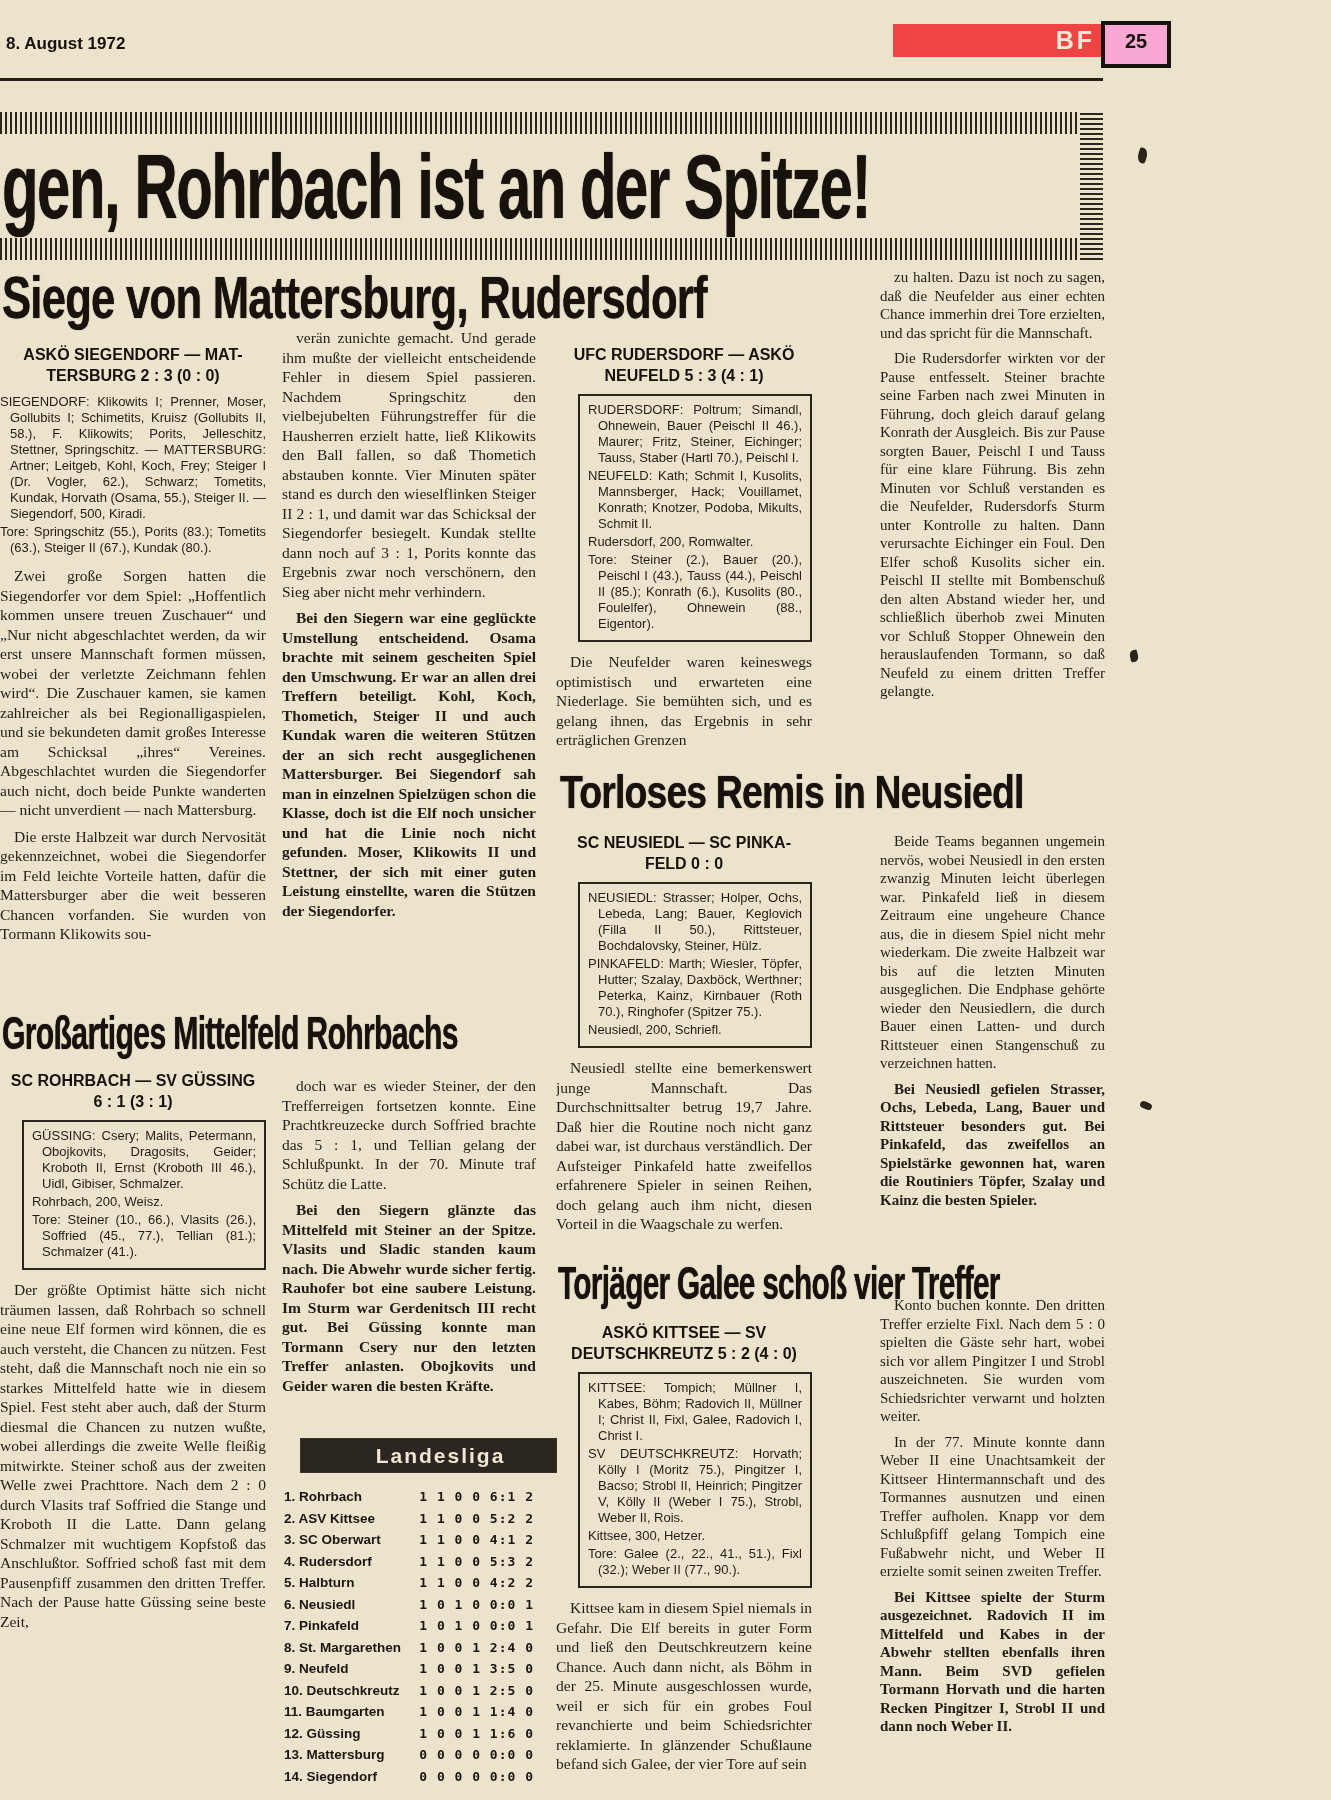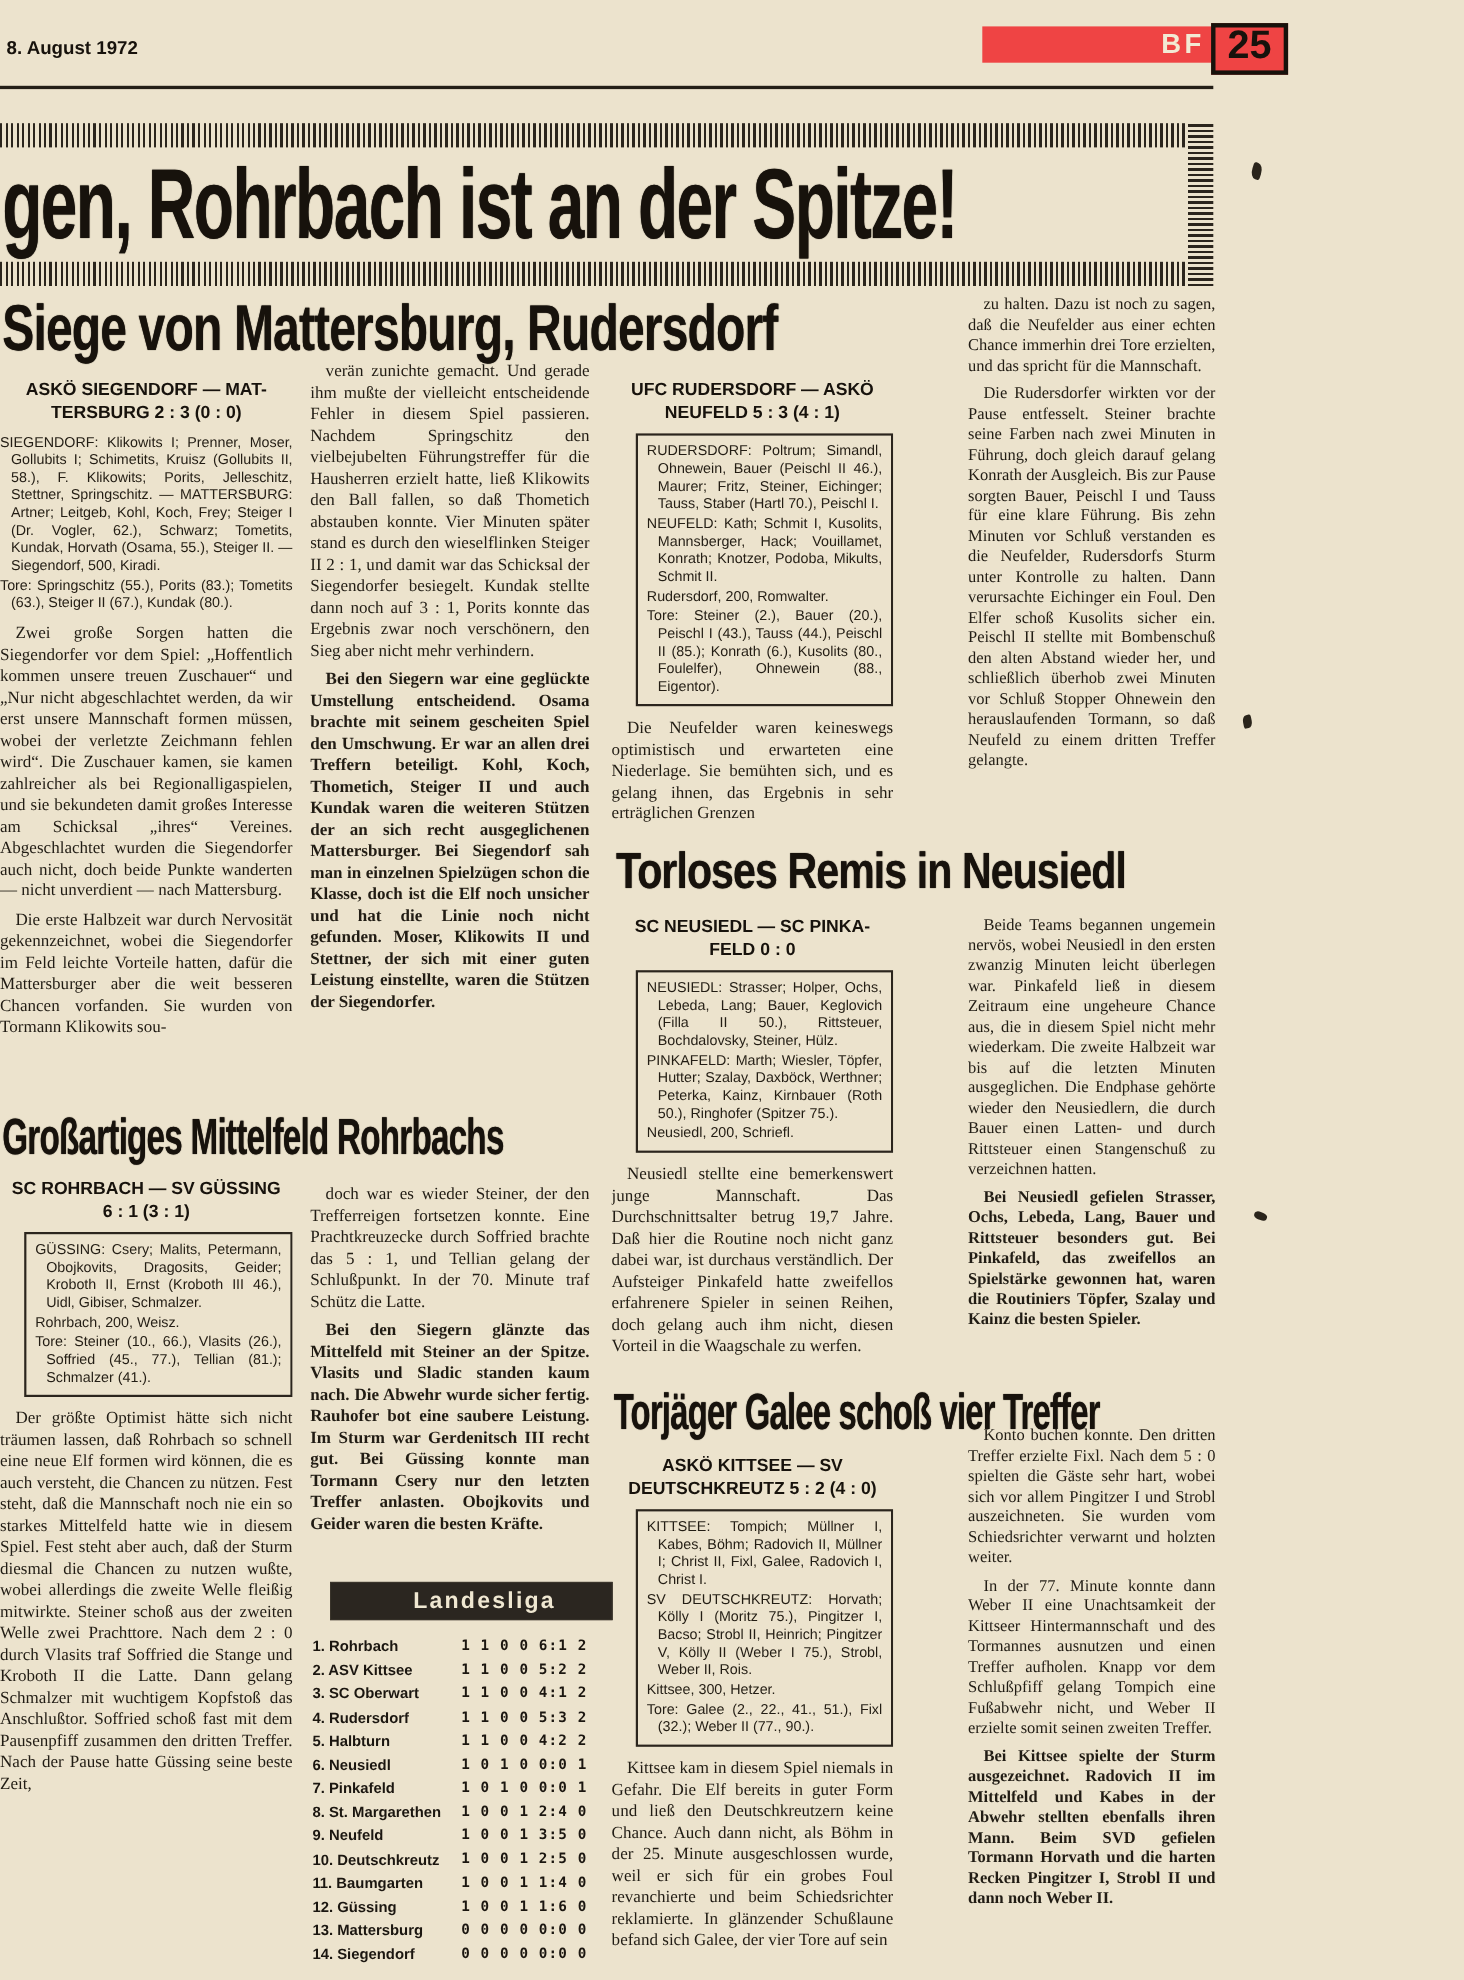--- a/index.html
+++ b/index.html
@@ -11,21 +11,21 @@
   }
   .abs { position:absolute; }
   .display { font-family:"Liberation Sans", sans-serif; font-weight:700; color:#17120c; }
   .hatch-h { background:repeating-linear-gradient(90deg,#2b251d 0px,#2b251d 2px,rgba(0,0,0,0) 2px,rgba(0,0,0,0) 5px); }
   .hatch-v { background:repeating-linear-gradient(0deg,#2b251d 0px,#2b251d 2px,rgba(0,0,0,0) 2px,rgba(0,0,0,0) 5px); }
   .rule { background:#241f17; }
   .bf-bar { background:#ef4444; color:#f2ead4; font-family:"Liberation Sans",sans-serif;
             font-weight:700; font-size:25px; line-height:33px; text-align:right;
             padding-right:40px; letter-spacing:3px; }
   .pagenum { border:4px solid #17120c; font-family:"Liberation Sans",sans-serif; font-weight:700;
-             font-size:36px; line-height:32px; text-align:center; color:#17120c; background:#ef4444; }
+             font-size:20px; line-height:32px; text-align:center; color:#17120c; background:#f9a8d4; }
   .banner-head { font-size:82px; line-height:96px; letter-spacing:-2px; white-space:nowrap;
                  transform:scale(0.73,1.10); transform-origin:left top; text-shadow:0 0 1px #1a140d; }
   .lead-head { font-size:56px; line-height:62px; letter-spacing:-1px; white-space:nowrap;
                transform:scale(0.78,1.05); transform-origin:left top; text-shadow:0 0 1px #1a140d; }
   .sec-head { font-size:42px; line-height:50px; letter-spacing:-1px; white-space:nowrap;
               transform-origin:left top; text-shadow:0 0 1px #1a140d; }
   .col { overflow:hidden; }
   .subhead { font-family:"Liberation Sans",sans-serif; font-weight:700; font-size:16px;
              line-height:21px; text-align:center; margin-bottom:8px; color:#17120c; }
   .lineup { font-family:"Liberation Sans",sans-serif; font-size:13px; line-height:16px;
@@ -104,21 +104,21 @@
 
 <div class="abs display sec-head" style="left:560px;top:766px;transform:scale(0.85,1.05);font-size:44px;">Torloses Remis in Neusiedl</div>
 
 <div class="abs col" style="left:556px;top:832px;width:256px;height:422px;">
   <div class="subhead">
     <div>SC NEUSIEDL — SC PINKA-</div>
     <div>FELD 0 : 0</div>
   </div>
   <div class="lineup boxed">
     <p>NEUSIEDL: Strasser; Holper, Ochs, Lebeda, Lang; Bauer, Keglovich (Filla II 50.), Rittsteuer, Bochdalovsky, Steiner, Hülz.</p>
-    <p>PINKAFELD: Marth; Wiesler, Töpfer, Hutter; Szalay, Daxböck, Werthner; Peterka, Kainz, Kirnbauer (Roth 50.), Ringhofer (Spitzer 75.).</p>
+    <p>PINKAFELD: Marth; Wiesler, Töpfer, Hutter; Szalay, Daxböck, Werthner; Peterka, Kainz, Kirnbauer (Roth 70.), Ringhofer (Spitzer 75.).</p>
     <p>Neusiedl, 200, Schriefl.</p>
   </div>
   <p class="body">Neusiedl stellte eine bemerkenswert junge Mannschaft. Das Durchschnittsalter betrug 19,7 Jahre. Daß hier die Routine noch nicht ganz dabei war, ist durchaus verständlich. Der Aufsteiger Pinkafeld hatte zweifellos erfahrenere Spieler in seinen Reihen, doch gelang auch ihm nicht, diesen Vorteil in die Waagschale zu werfen.</p>
 </div>
 
 <div class="abs col narrow" style="left:880px;top:832px;width:225px;height:422px;">
   <p class="body">Beide Teams begannen ungemein nervös, wobei Neusiedl in den ersten zwanzig Minuten leicht überlegen war. Pinkafeld ließ in diesem Zeitraum eine ungeheure Chance aus, die in diesem Spiel nicht mehr wiederkam. Die zweite Halbzeit war bis auf die letzten Minuten ausgeglichen. Die Endphase gehörte wieder den Neusiedlern, die durch Bauer einen Latten- und durch Rittsteuer einen Stangenschuß zu verzeichnen hatten.</p>
   <p class="body bold-para">Bei Neusiedl gefielen Strasser, Ochs, Lebeda, Lang, Bauer und Rittsteuer besonders gut. Bei Pinkafeld, das zweifellos an Spielstärke gewonnen hat, waren die Routiniers Töpfer, Szalay und Kainz die besten Spieler.</p>
 </div>
 

